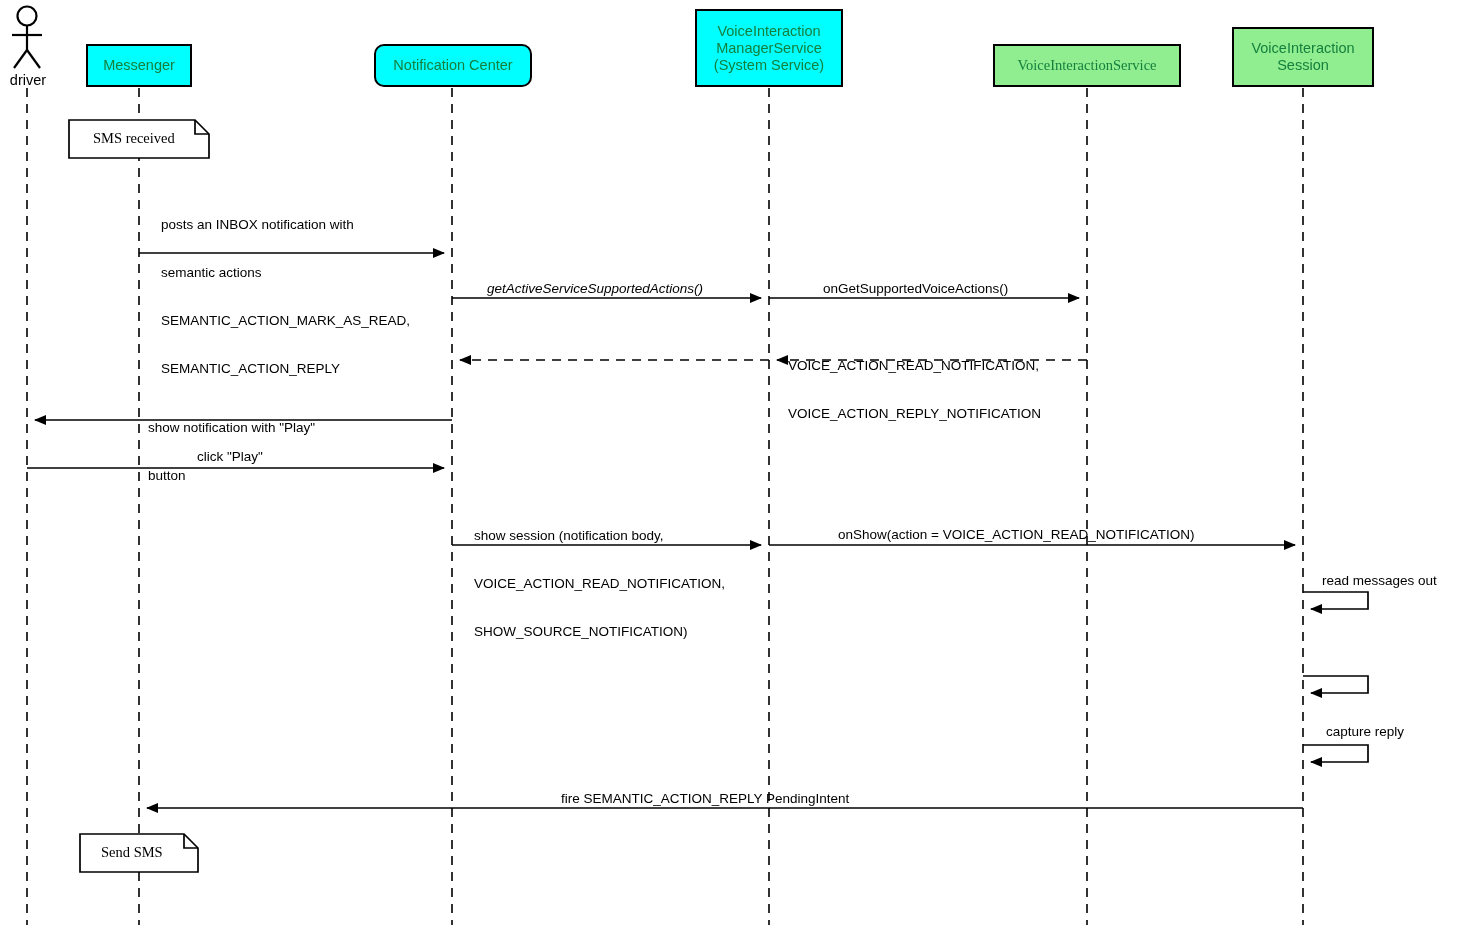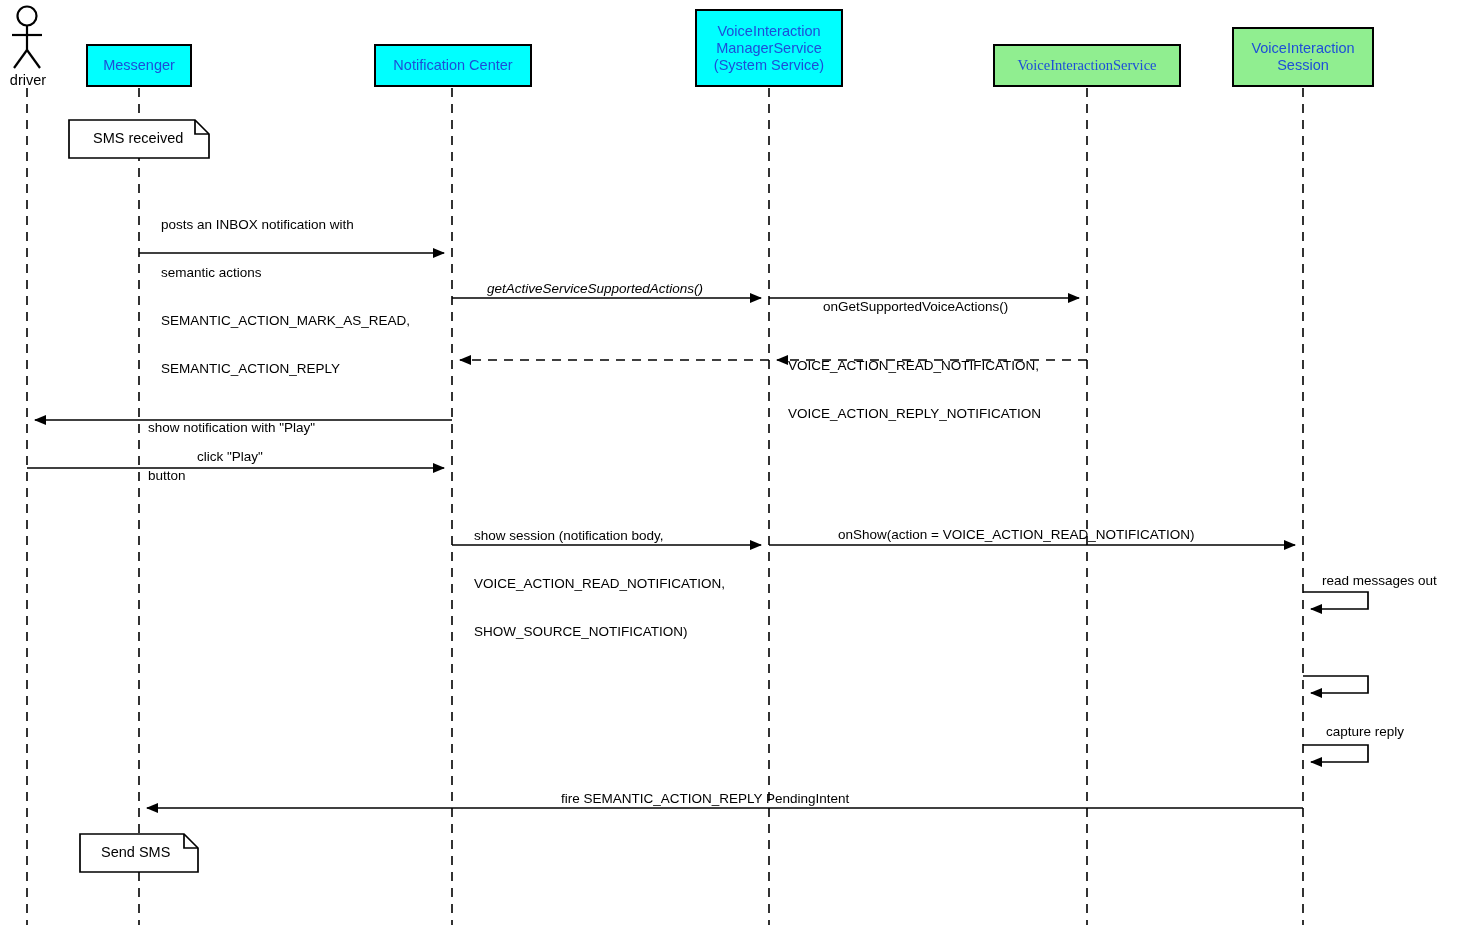--- a/index.html
+++ b/index.html
@@ -28,21 +28,21 @@
   .lifeline-head {
     position: absolute;
     box-sizing: border-box;
     border: 2px solid #000000;
     display: flex;
     align-items: center;
     justify-content: center;
     text-align: right;
     font-size: 14.5px;
     line-height: 17px;
-    color: #1d4ed8;
+    color: #15803d;
     padding: 2px 6px;
   }
   .lifeline-head.cyan { background: #00ffff; }
   .lifeline-head.green { background: #90ee90; }
   .actor-label {
     position: absolute;
     font-size: 14.5px;
     text-align: center;
     color: #000000;
     white-space: nowrap;
@@ -53,20 +53,21 @@
     line-height: 16px;
     color: #000000;
     white-space: pre;
   }
   .note-text {
     position: absolute;
     font-size: 14.5px;
     line-height: 17px;
     color: #000000;
     white-space: nowrap;
+    font-family: Liberation Serif, serif;
   }
 </style>
 </head>
 <body>
 
 <div id="diagram-root">
 
   <svg id="diagram-svg" viewBox="0 0 1457 929" xmlns="http://www.w3.org/2000/svg">
     <defs>
       <marker id="arrow-filled" markerWidth="12" markerHeight="10" refX="11" refY="5" orient="auto" markerUnits="userSpaceOnUse">
@@ -130,21 +131,21 @@
       <path d="M1303,745 L1368,745 L1368,762 L1311,762" marker-end="url(#arrow-filled-left)"></path>
     </g>
   </svg>
 
   <div class="actor-label" style="left:0px; top:72px; width:56px;">driver</div>
 
   <div class="lifeline-head cyan" style="left:86px; top:44px; width:106px; height:43px;">
     <span>Messenger</span>
   </div>
 
-  <div class="lifeline-head cyan" style="left:374px; top:44px; width:158px; height:43px;">
+  <div class="lifeline-head cyan" style="left:374px; top:44px; width:158px; height:43px;border-radius:10px;">
     <span>Notification Center</span>
   </div>
 
   <div class="lifeline-head cyan" style="left:695px; top:9px; width:148px; height:78px; flex-direction:column;">
     <span>VoiceInteraction</span>
     <span>ManagerService</span>
     <span>(System Service)</span>
   </div>
 
   <div class="lifeline-head green" style="left:993px; top:44px; width:188px; height:43px;font-family:Liberation Serif, serif;">
@@ -161,21 +162,21 @@
 
   <div class="msg-label" style="left:161px; top:185px;">
     <div>posts an INBOX notification with</div>
     <div>semantic actions</div>
     <div>SEMANTIC_ACTION_MARK_AS_READ,</div>
     <div>SEMANTIC_ACTION_REPLY</div>
   </div>
 
   <div class="msg-label" style="left:487px; top:281px;font-style:italic;">getActiveServiceSupportedActions()</div>
 
-  <div class="msg-label" style="left:823px; top:281px;margin-top:18px;">onGetSupportedVoiceActions()</div>
+  <div class="msg-label" style="left:823px; top:281px;">onGetSupportedVoiceActions()</div>
 
   <div class="msg-label" style="left:788px; top:326px;">
     <div>VOICE_ACTION_READ_NOTIFICATION,</div>
     <div>VOICE_ACTION_REPLY_NOTIFICATION</div>
   </div>
 
   <div class="msg-label" style="left:148px; top:388px;">
     <div>show notification with "Play"</div>
     <div>button</div>
   </div>

